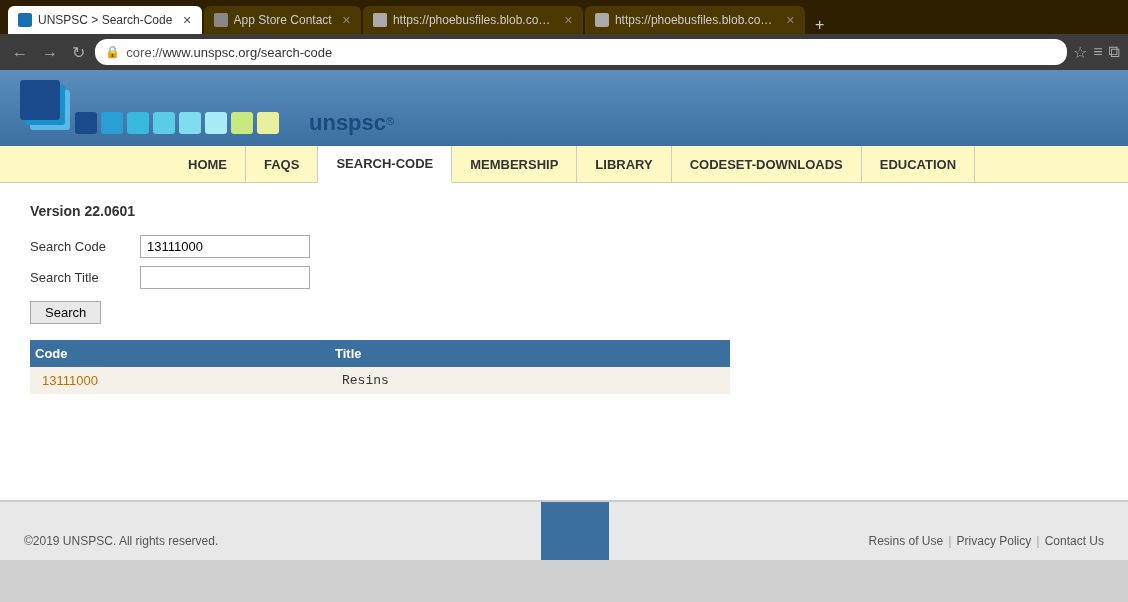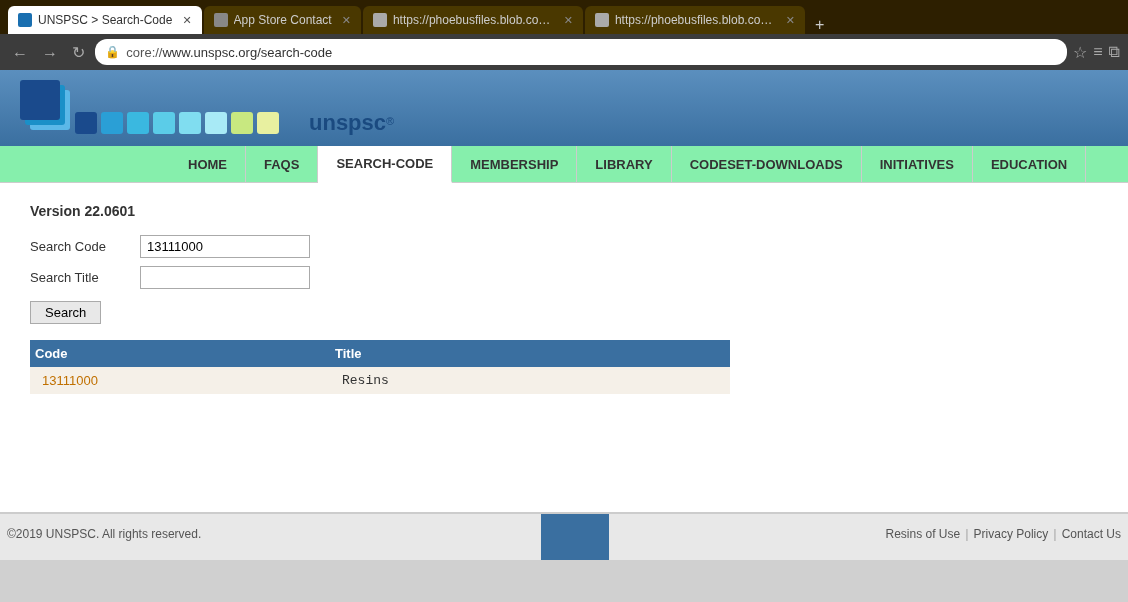--- a/index.html
+++ b/index.html
@@ -26,21 +26,21 @@
 
     
     .page-content { background: #fff; width: 100%; height: calc(602px - 64px - 48px); overflow: hidden; }
 
     
     .site-header { background: linear-gradient(to bottom, #5b8fbe, #3a6fa0); padding: 10px 20px 0 20px; display: flex; align-items: flex-end; }
     .logo-area { display: flex; align-items: flex-end; gap: 16px; }
     .logo-text { font-size: 22px; font-weight: bold; color: #1a4a80; margin-left: 6px; margin-bottom: 6px; }
 
     
-    .site-nav { background: #86efac; border-bottom: 1px solid #ccc; display: flex; align-items: stretch; padding-left: 170px; }
+    .site-nav { background: #fef9c3; border-bottom: 1px solid #ccc; display: flex; align-items: stretch; padding-left: 170px; }
     .nav-item { padding: 10px 18px; font-size: 13px; font-weight: bold; color: #333; text-transform: uppercase; cursor: pointer; border-right: 1px solid #ccc; text-decoration: none; display: flex; align-items: center; }
     .nav-item.active { background: #fff; border-bottom: 2px solid #fff; margin-bottom: -1px; }
 
     
     .main-content { padding: 20px 30px; background: #fff; min-height: 280px; }
     .version-text { font-size: 14px; font-weight: bold; color: #333; margin-bottom: 16px; }
 
     .form-row { display: flex; align-items: center; margin-bottom: 8px; }
     .form-label { width: 110px; font-size: 13px; color: #333; }
     .form-input { border: 1px solid #aaa; padding: 3px 6px; font-size: 13px; width: 170px; }
@@ -51,21 +51,21 @@
     .results-table { width: 700px; border-collapse: collapse; }
     .results-table thead tr { background: #3a6fa0; }
     .results-table thead th { color: #fff; font-weight: bold; font-size: 13px; padding: 6px 5px; text-align: left; }
     .results-table tbody tr { background: #f5f0e8; }
     .results-table tbody tr:nth-child(even) { background: #ece7df; }
     .results-table tbody td { padding: 6px 12px; font-size: 13px; }
     .results-table tbody td.code-cell { color: #c07000; }
     .results-table tbody td.title-cell { color: #333; font-family: Liberation Mono, monospace; }
 
     
-    .site-footer { background: #f0f0f0; border-top: 2px solid #ccc; display: flex; align-items: flex-start; justify-content: space-between; padding: 12px 7px; position: absolute; bottom: 0; left: 0; right: 0; height: 48px; }
+    .site-footer { background: #f0f0f0; border-top: 2px solid #ccc; display: flex; align-items: flex-end; justify-content: space-between; padding: 12px 24px; position: absolute; bottom: 0; left: 0; right: 0; height: 60px; }
     .footer-left { font-size: 12px; color: #555; }
 
     
     .tab-icon-unspsc { width: 14px; height: 14px; background: #1a6fb0; border-radius: 2px; display: inline-block; }
     .tab-icon-apple { width: 14px; height: 14px; background: #888; border-radius: 2px; display: inline-block; }
     .tab-icon-file { width: 14px; height: 14px; background: #aaa; border-radius: 2px; display: inline-block; }
   </style>
 </head>
 <body>
 
@@ -145,21 +145,20 @@
     </div>
   </div>
 
   <div class="site-nav">
     <div class="nav-item">HOME</div>
     <div class="nav-item">FAQS</div>
     <div class="nav-item active">SEARCH-CODE</div>
     <div class="nav-item">MEMBERSHIP</div>
     <div class="nav-item">LIBRARY</div>
     <div class="nav-item">CODESET-DOWNLOADS</div>
-    <div class="nav-item">INITIATIVES</div>
     <div class="nav-item">EDUCATION</div>
   </div>
 
   <div class="main-content">
     <div class="version-text">Version 22.0601</div>
 
     
     <div class="form-row">
       <label class="form-label">Search Code</label>
       <input class="form-input" type="text" value="13111000" style="">

